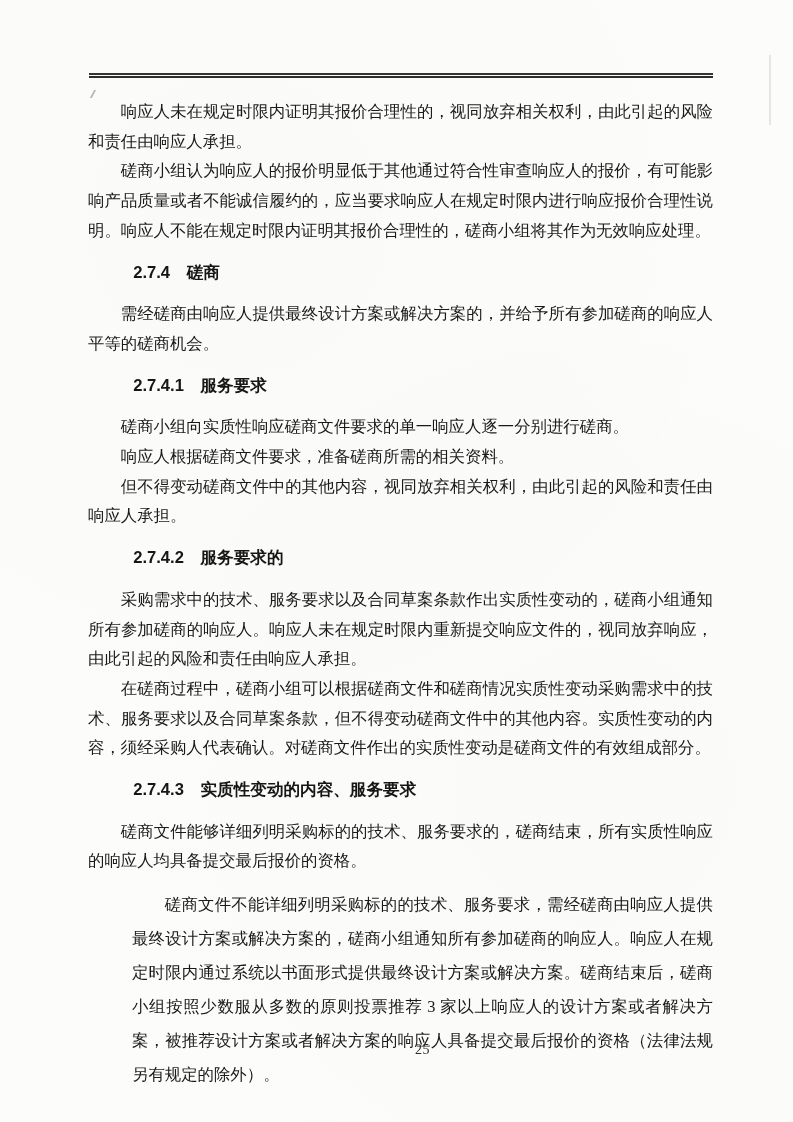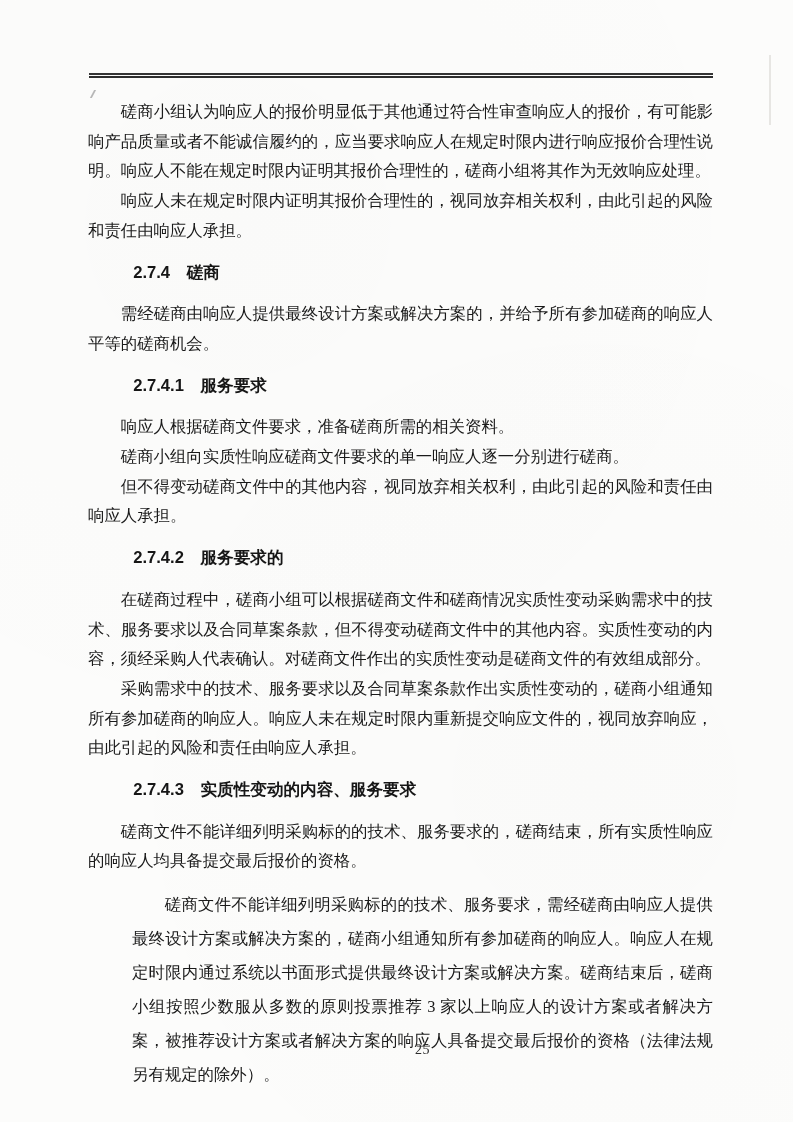--- a/index.html
+++ b/index.html
@@ -91,31 +91,31 @@
 </head>
 <body>
 
 <div class="page">
 
   <div class="top-rule"></div>
   <div class="scan-artifact"></div>
   <div class="scan-smudge"></div>
 
   <div class="content">
+    <p class="para">响应人未在规定时限内证明其报价合理性的，视同放弃相关权利，由此引起的风险和责任由响应人承担。</p>
     <p class="para">磋商小组认为响应人的报价明显低于其他通过符合性审查响应人的报价，有可能影响产品质量或者不能诚信履约的，应当要求响应人在规定时限内进行响应报价合理性说明。响应人不能在规定时限内证明其报价合理性的，磋商小组将其作为无效响应处理。</p>
-    <p class="para">响应人未在规定时限内证明其报价合理性的，视同放弃相关权利，由此引起的风险和责任由响应人承担。</p>
     <p class="heading">2.7.4　磋商</p>
     <p class="para">需经磋商由响应人提供最终设计方案或解决方案的，并给予所有参加磋商的响应人平等的磋商机会。</p>
     <p class="heading">2.7.4.1　服务要求</p>
+    <p class="para">磋商小组向实质性响应磋商文件要求的单一响应人逐一分别进行磋商。</p>
     <p class="para">响应人根据磋商文件要求，准备磋商所需的相关资料。</p>
-    <p class="para">磋商小组向实质性响应磋商文件要求的单一响应人逐一分别进行磋商。</p>
     <p class="para">但不得变动磋商文件中的其他内容，视同放弃相关权利，由此引起的风险和责任由响应人承担。</p>
     <p class="heading">2.7.4.2　服务要求的</p>
+    <p class="para">采购需求中的技术、服务要求以及合同草案条款作出实质性变动的，磋商小组通知所有参加磋商的响应人。响应人未在规定时限内重新提交响应文件的，视同放弃响应，由此引起的风险和责任由响应人承担。</p>
     <p class="para">在磋商过程中，磋商小组可以根据磋商文件和磋商情况实质性变动采购需求中的技术、服务要求以及合同草案条款，但不得变动磋商文件中的其他内容。实质性变动的内容，须经采购人代表确认。对磋商文件作出的实质性变动是磋商文件的有效组成部分。</p>
-    <p class="para">采购需求中的技术、服务要求以及合同草案条款作出实质性变动的，磋商小组通知所有参加磋商的响应人。响应人未在规定时限内重新提交响应文件的，视同放弃响应，由此引起的风险和责任由响应人承担。</p>
     <p class="heading">2.7.4.3　实质性变动的内容、服务要求</p>
-    <p class="para">磋商文件不能详细列明采购标的的技术、服务要求的，磋商结束，所有实质性响应的响应人均具备提交最后报价的资格。</p>
+    <p class="para">磋商文件能够详细列明采购标的的技术、服务要求的，磋商结束，所有实质性响应的响应人均具备提交最后报价的资格。</p>
     <p class="para para-last">磋商文件不能详细列明采购标的的技术、服务要求，需经磋商由响应人提供最终设计方案或解决方案的，磋商小组通知所有参加磋商的响应人。响应人在规定时限内通过系统以书面形式提供最终设计方案或解决方案。磋商结束后，磋商小组按照少数服从多数的原则投票推荐 3 家以上响应人的设计方案或者解决方案，被推荐设计方案或者解决方案的响应人具备提交最后报价的资格（法律法规另有规定的除外）。</p>
   </div>
 
   <div class="footer">25</div>
 
 </div>
 
 </body></html>

